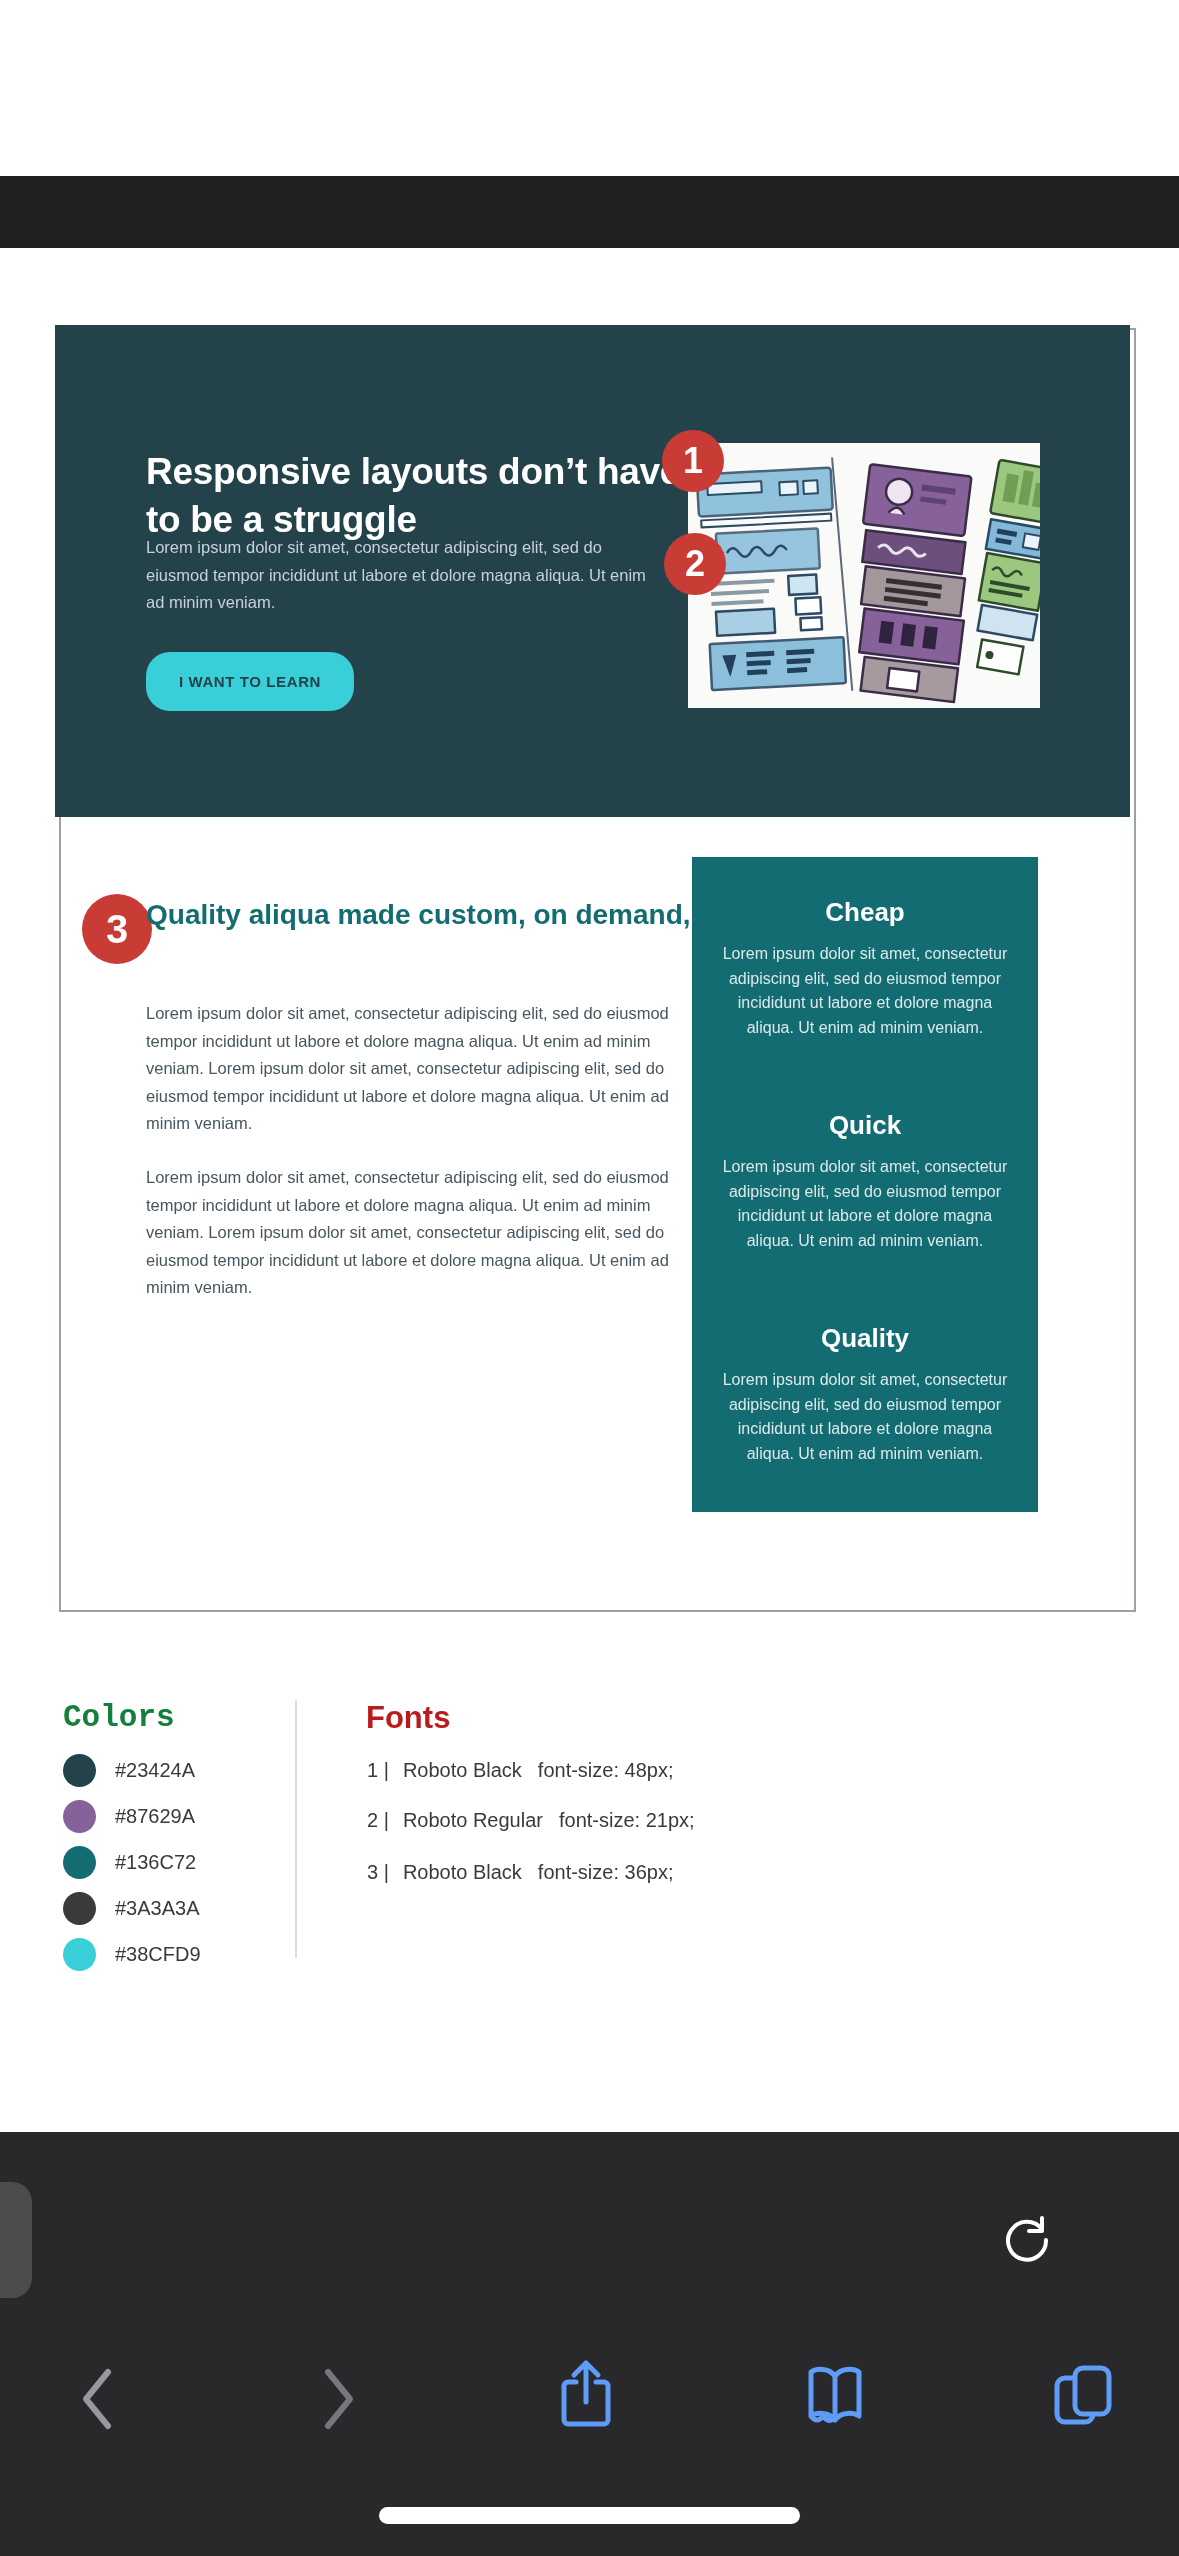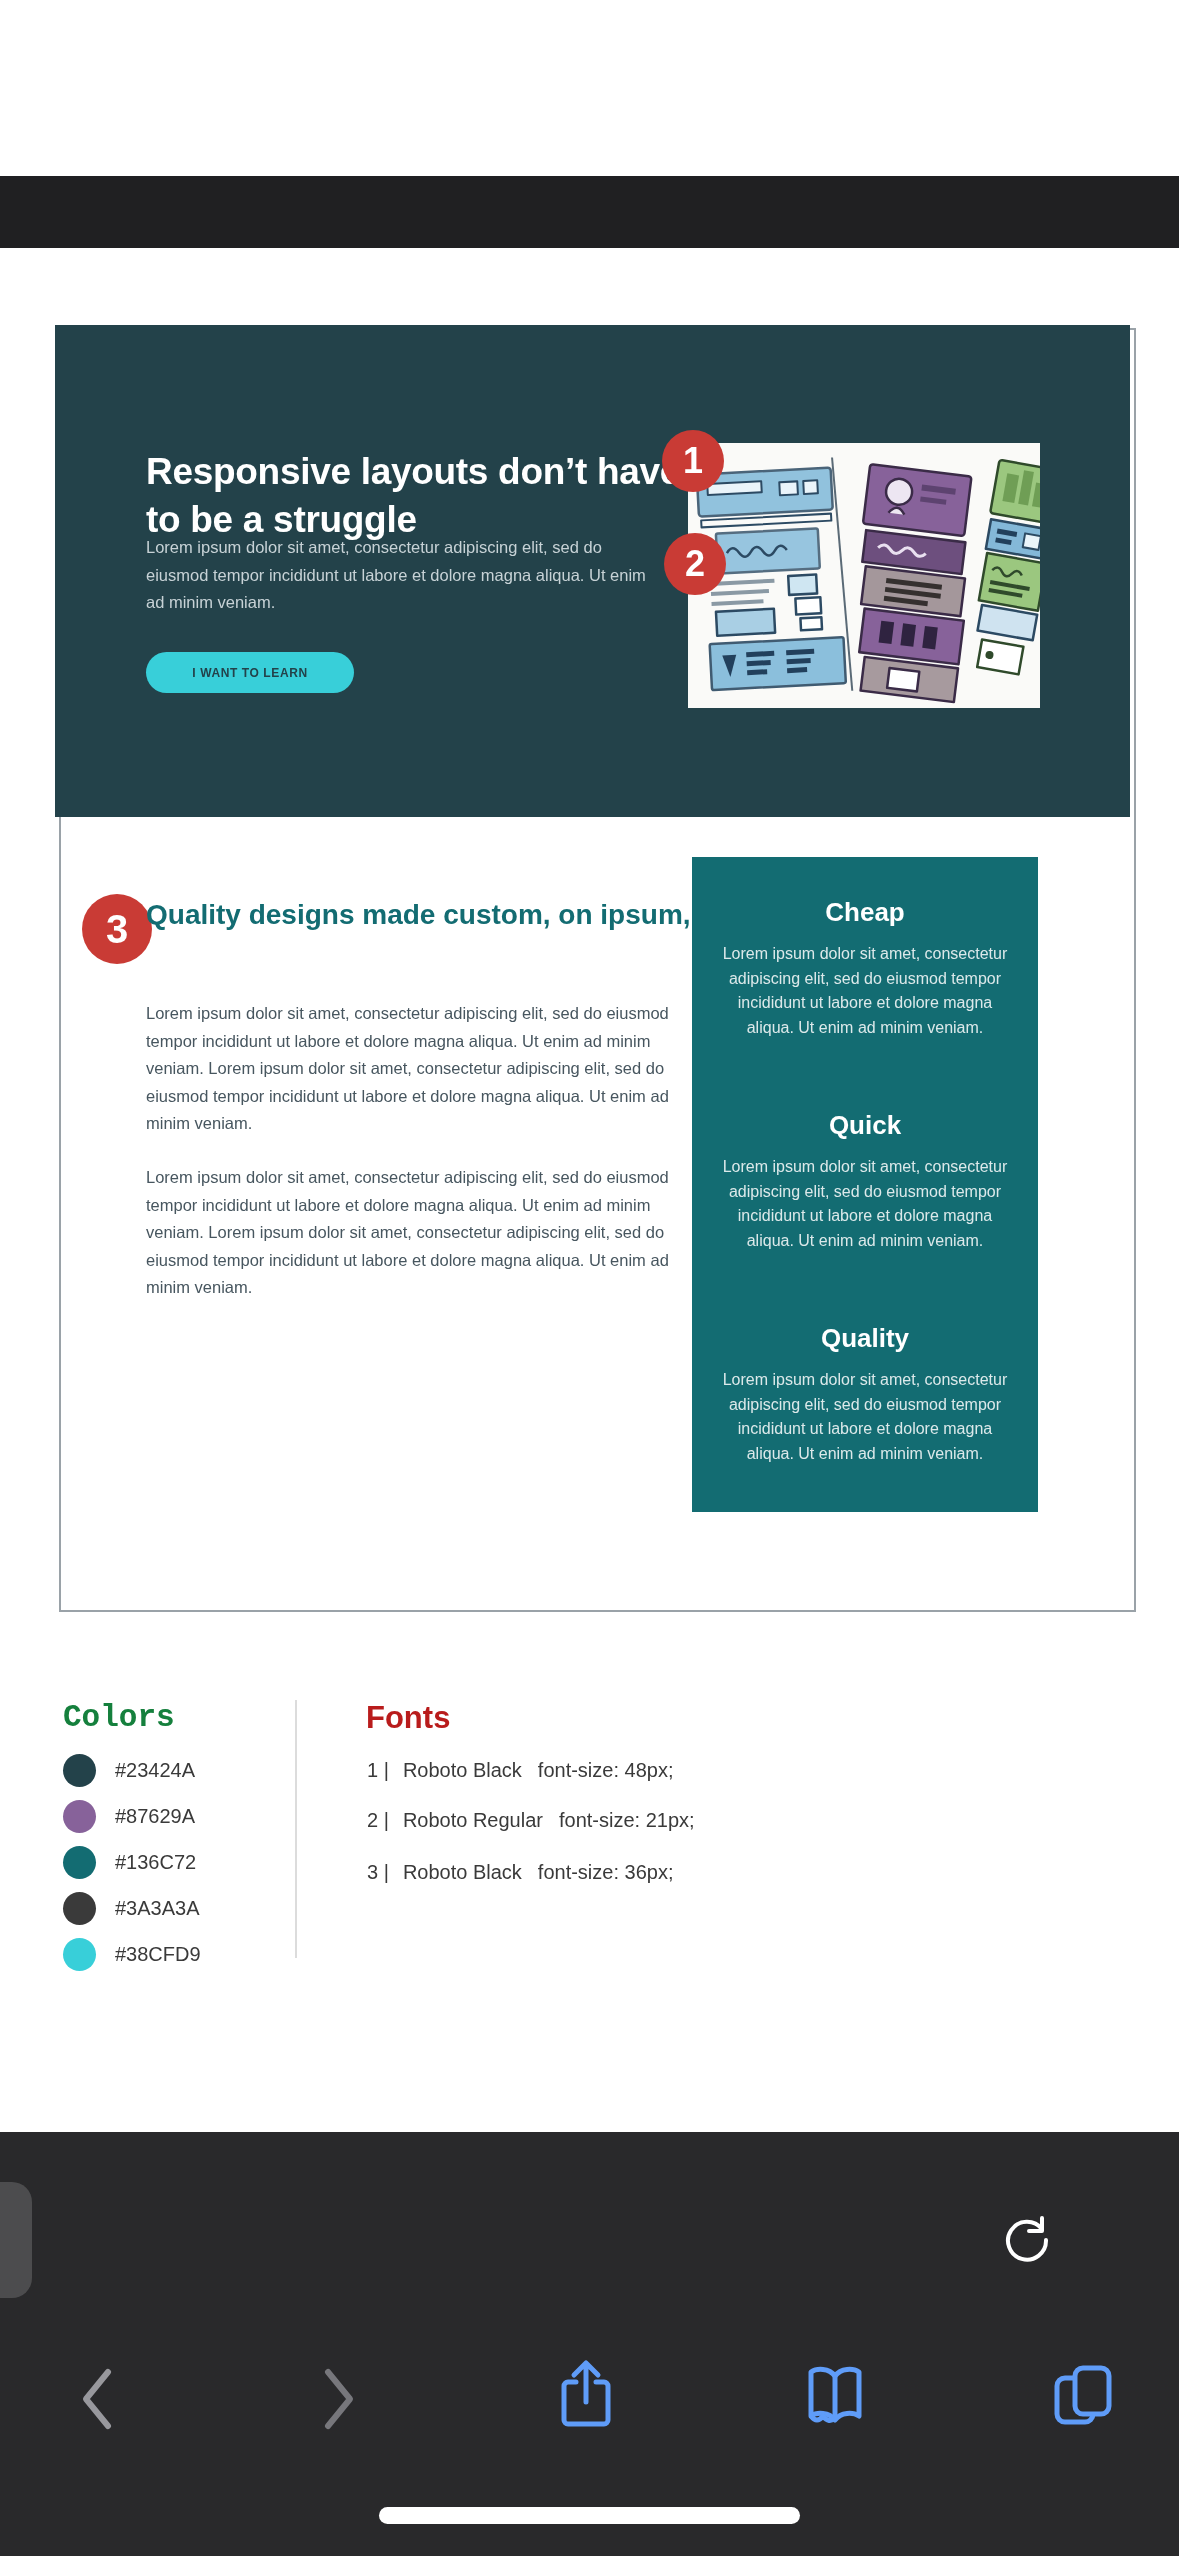--- a/index.html
+++ b/index.html
@@ -19,22 +19,22 @@
   #signal .b1{height:14px}#signal .b2{height:20px}#signal .b3{height:27px}
   #signal .b4{height:34px;background:#5B5B5F;}
   #lte{left:941px;top:66px;color:#fff;font-size:38px;font-weight:bold;letter-spacing:1px;}
   #battery{left:1030px;top:66px;}
 
   
   #mock-card{left:59px;top:328px;width:1077px;height:1284px;border:2px solid #9AA2A8;box-sizing:border-box;background:#fff;}
   #hero{left:55px;top:325px;width:1075px;height:492px;background:#23424A;}
   #hero-title{left:146px;top:448px;width:600px;color:#fff;font-size:37px;line-height:48px;font-weight:900;letter-spacing:-.3px;}
   #hero-body{left:146px;top:534px;width:515px;color:#C7D2D6;font-size:16.5px;line-height:27.5px;}
-  #hero-cta{left:146px;top:652px;width:208px;height:41px;border-radius:24px;background:#38CFD9;
-            display:flex;align-items:center;justify-content:center;color:#23424A;font-size:12px;font-weight:900;letter-spacing:.6px;}
+  #hero-cta{left:146px;top:652px;width:208px;height:59px;border-radius:24px;background:#38CFD9;
+            display:flex;align-items:center;justify-content:center;color:#23424A;font-size:15px;font-weight:900;letter-spacing:.6px;}
   #hero-img{left:688px;top:443px;width:352px;height:265px;}
 
   .badge{border-radius:50%;background:#C93B35;color:#fff;font-weight:bold;display:flex;align-items:center;justify-content:center;}
   #badge-1{left:662px;top:430px;width:62px;height:62px;font-size:36px;}
   #badge-2{left:664px;top:533px;width:62px;height:62px;font-size:36px;}
   #badge-3{left:82px;top:894px;width:70px;height:70px;font-size:40px;}
 
   #section-heading{left:146px;top:896px;width:545px;color:#136C72;font-size:28px;line-height:37px;font-weight:900;}
   .body-par{left:146px;width:528px;color:#47565F;font-size:16.5px;line-height:27.5px;}
   #par-1{top:1000px;} #par-2{top:1164px;}
@@ -156,21 +156,21 @@
       <rect x="306" y="200" width="42" height="28" fill="#fff" stroke="#2F4A2B" stroke-width="2.5"></rect>
       <circle cx="316" cy="214" r="4" fill="#2F4A2B"></circle>
     </g>
   </svg>
 
   <div class="abs badge" id="badge-1">1</div>
   <div class="abs badge" id="badge-2">2</div>
   <div class="abs badge" id="badge-3">3</div>
 
   <div class="abs" id="section-heading">
-    <div>Quality designs made custom, on ipsum,</div>
+    <div>Quality aliqua made custom, on demand,</div>
   </div>
   <div class="abs body-par" id="par-1">Lorem ipsum dolor sit amet, consectetur adipiscing elit, sed do eiusmod tempor incididunt ut labore et dolore magna aliqua. Ut enim ad minim veniam. Lorem ipsum dolor sit amet, consectetur adipiscing elit, sed do eiusmod tempor incididunt ut labore et dolore magna aliqua. Ut enim ad minim veniam.</div>
   <div class="abs body-par" id="par-2">Lorem ipsum dolor sit amet, consectetur adipiscing elit, sed do eiusmod tempor incididunt ut labore et dolore magna aliqua. Ut enim ad minim veniam. Lorem ipsum dolor sit amet, consectetur adipiscing elit, sed do eiusmod tempor incididunt ut labore et dolore magna aliqua. Ut enim ad minim veniam.</div>
 
   <div class="abs" id="feature-box">
     <div class="feature">
       <h3>Cheap</h3>
       <p>Lorem ipsum dolor sit amet, consectetur adipiscing elit, sed do eiusmod tempor incididunt ut labore et dolore magna aliqua. Ut enim ad minim veniam.</p>
     </div>
     <div class="feature">

